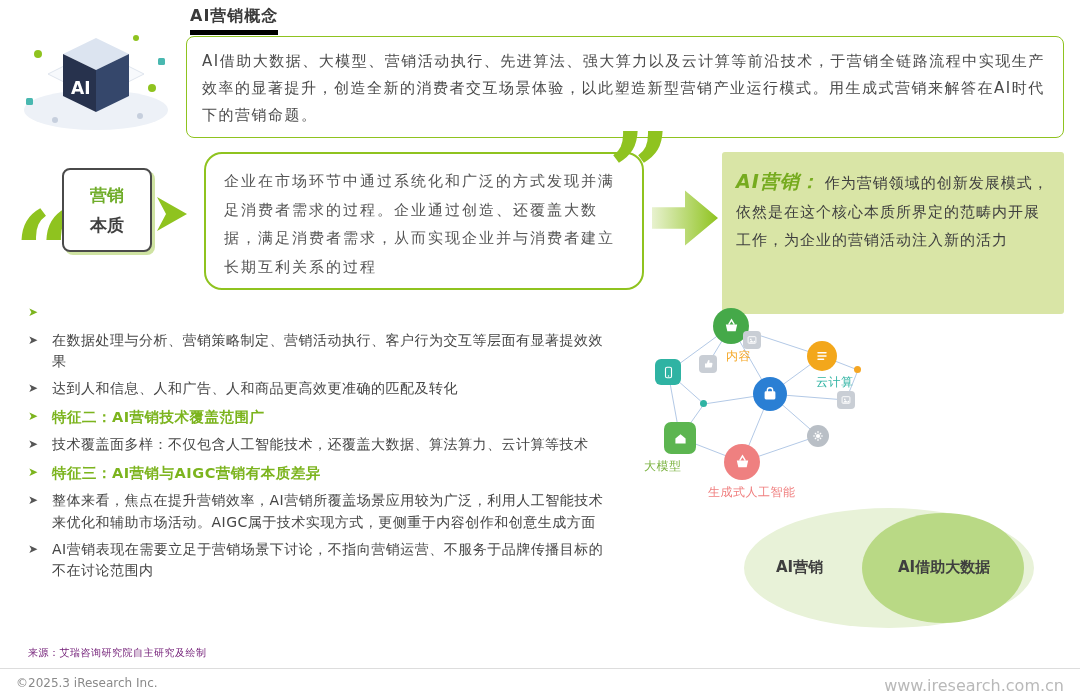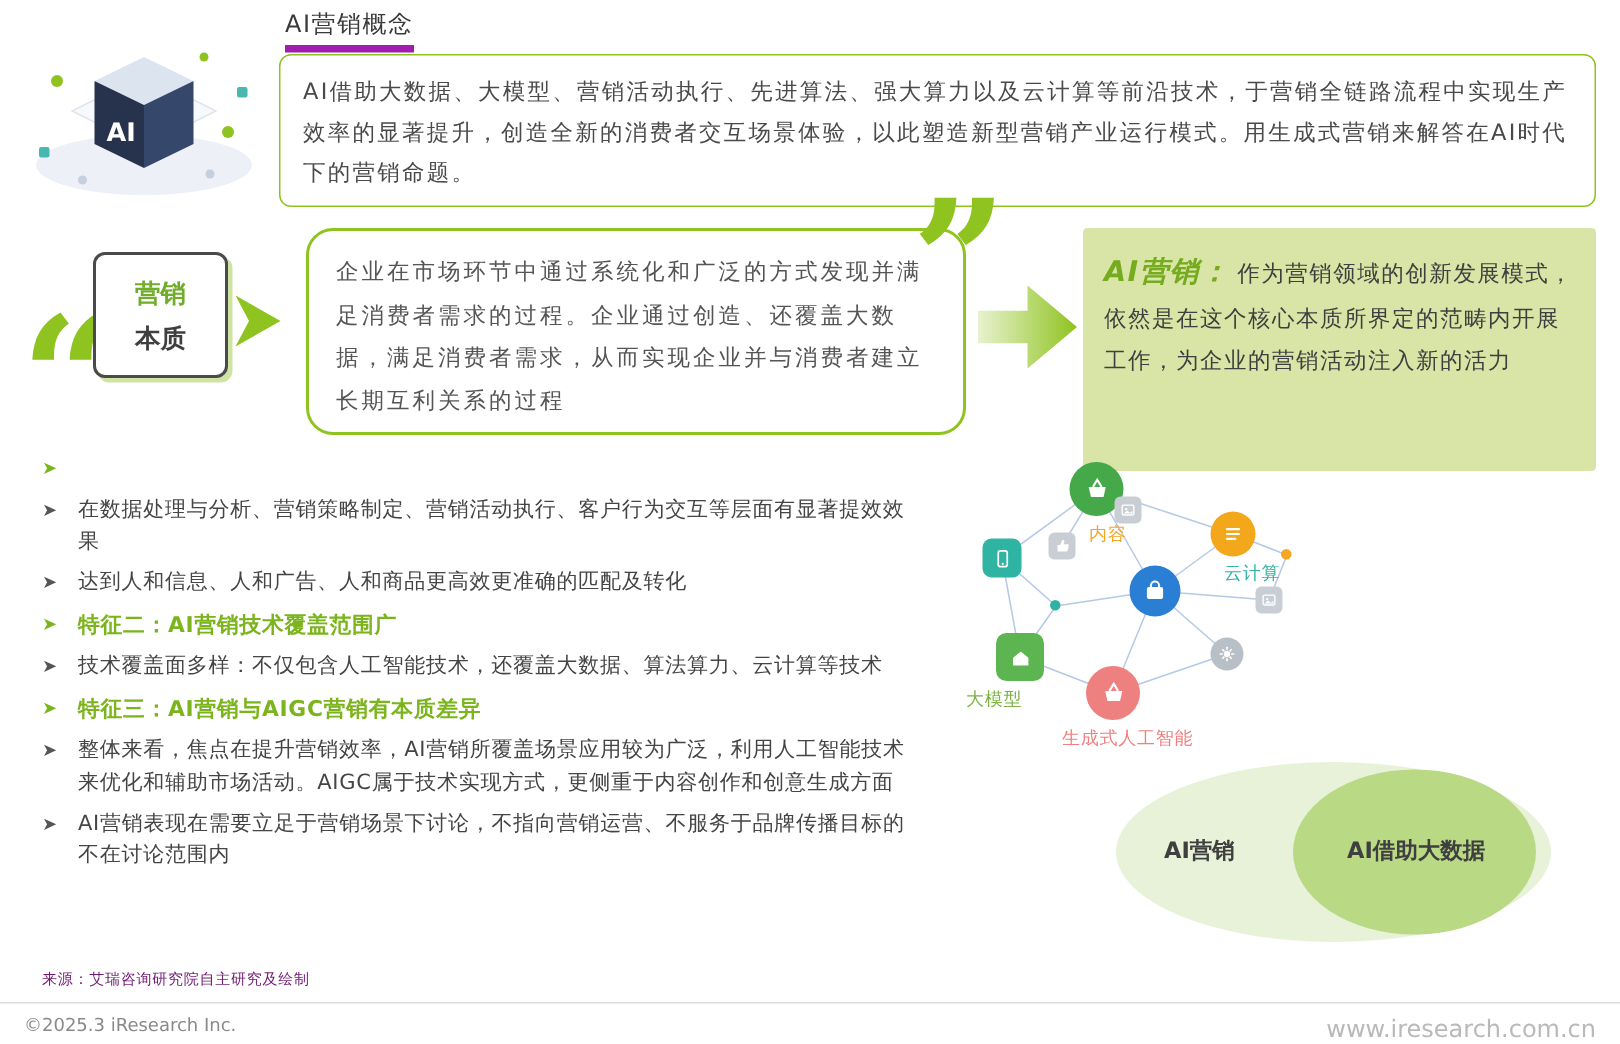--- a/index.html
+++ b/index.html
@@ -3,22 +3,22 @@
 <meta charset="utf-8">
 <style>
   *{margin:0;padding:0;box-sizing:border-box}
   html,body{width:1080px;height:696px}
   body{position:relative;background:#fff;overflow:hidden;
        font-family:"DejaVu Sans","Liberation Sans",sans-serif;color:#4a4a4a}
   .abs{position:absolute}
 
   
   .illus{left:10px;top:16px;width:172px;height:122px}
-  .title{left:190px;top:6px;display:inline-block;font-size:16px;font-weight:normal;color:#3a3a3a;
-         padding-bottom:3px;border-bottom:5px solid #a21caf;letter-spacing:1px}
+  .title{left:190px;top:6px;display:inline-block;font-size:16px;font-weight:bold;color:#3a3a3a;
+         padding-bottom:3px;border-bottom:5px solid #000000;letter-spacing:1px}
   .desc-box{left:186px;top:36px;width:878px;height:102px;border:1px solid #8fc31f;border-radius:8px;
             padding:11px 15px;font-size:15px;line-height:1.8;letter-spacing:1.5px;color:#4a4a4a}
 
   
   .quote-mark{font-family:"DejaVu Serif","Liberation Serif",serif;font-weight:bold;color:#8fc31f;line-height:.8}
   .q-open{left:14px;top:208px;font-size:110px}
   .q-close{left:608px;top:130px;font-size:110px}
   .essence-box{left:62px;top:168px;width:90px;height:84px;background:#fff;border:2px solid #4a4a4a;border-radius:8px;
                box-shadow:3px 3px 0 #cfe3a2;display:flex;flex-direction:column;align-items:center;justify-content:center;
                gap:7px;font-size:17px;font-weight:bold;z-index:2}

